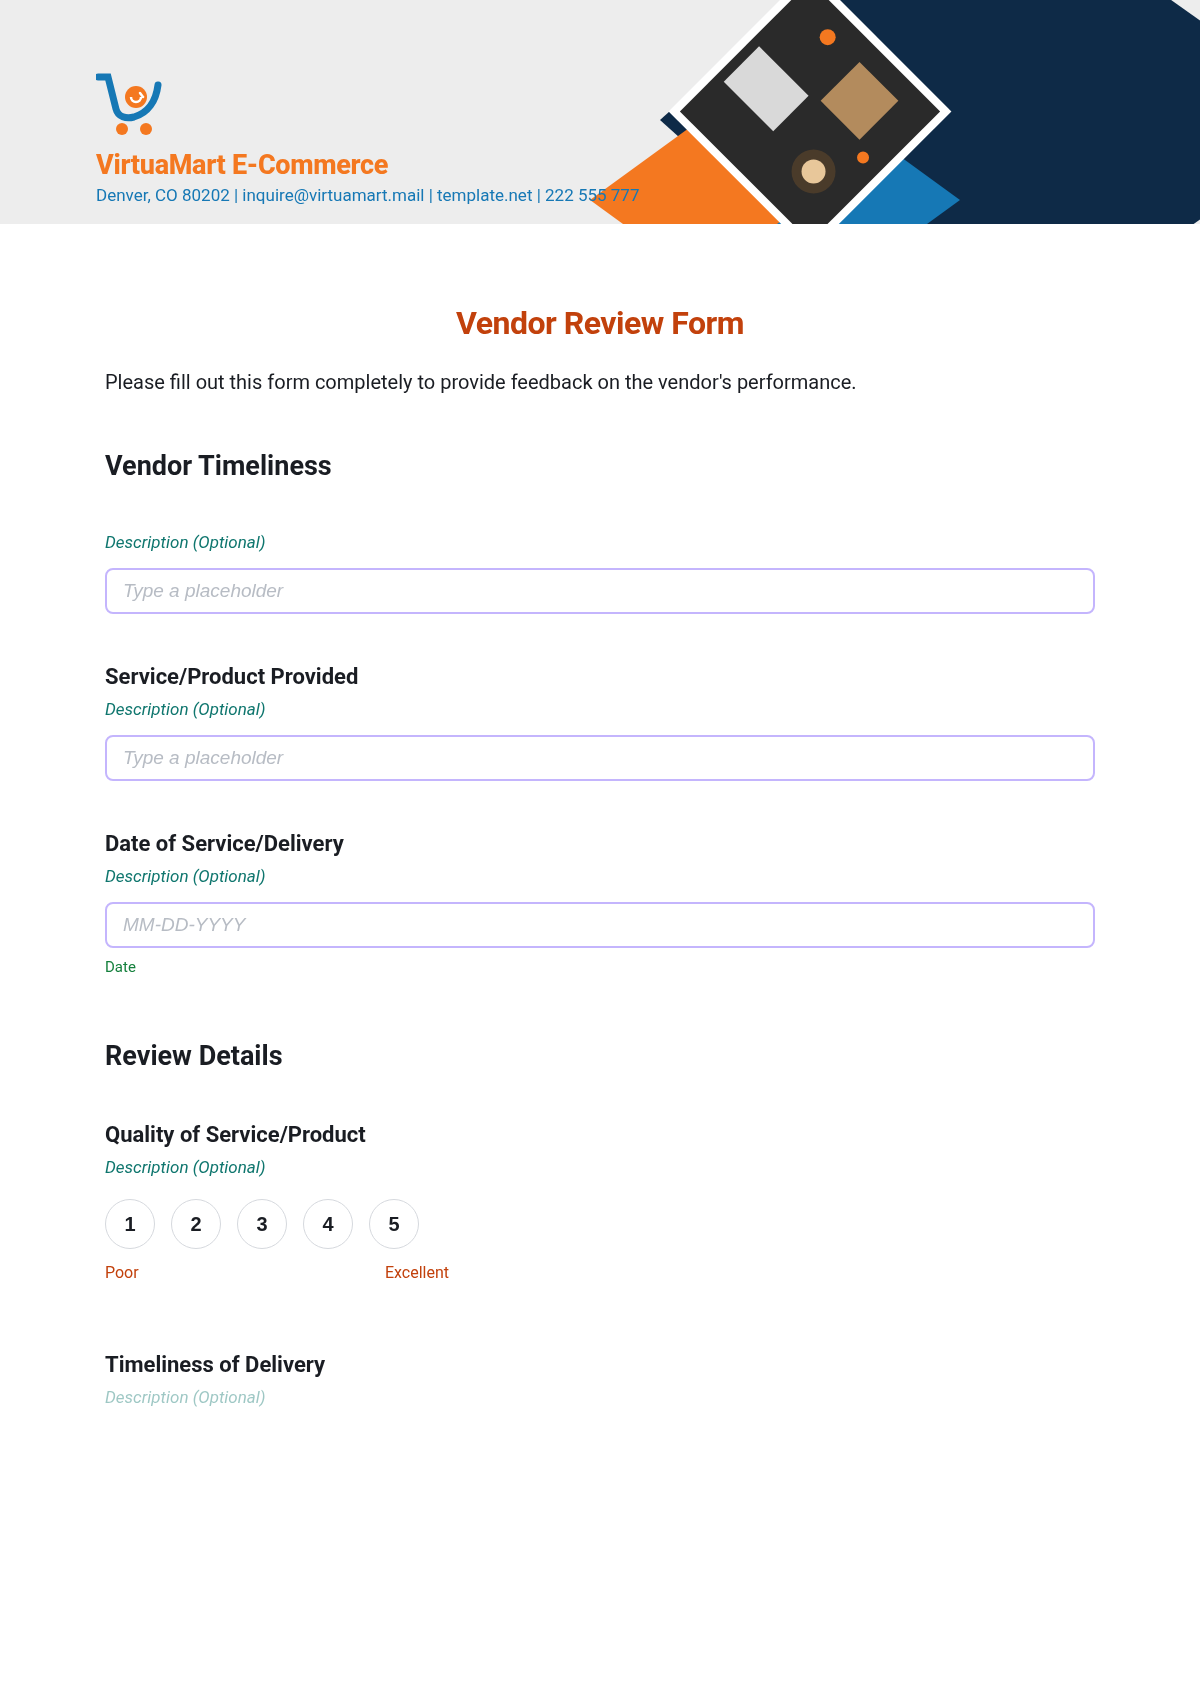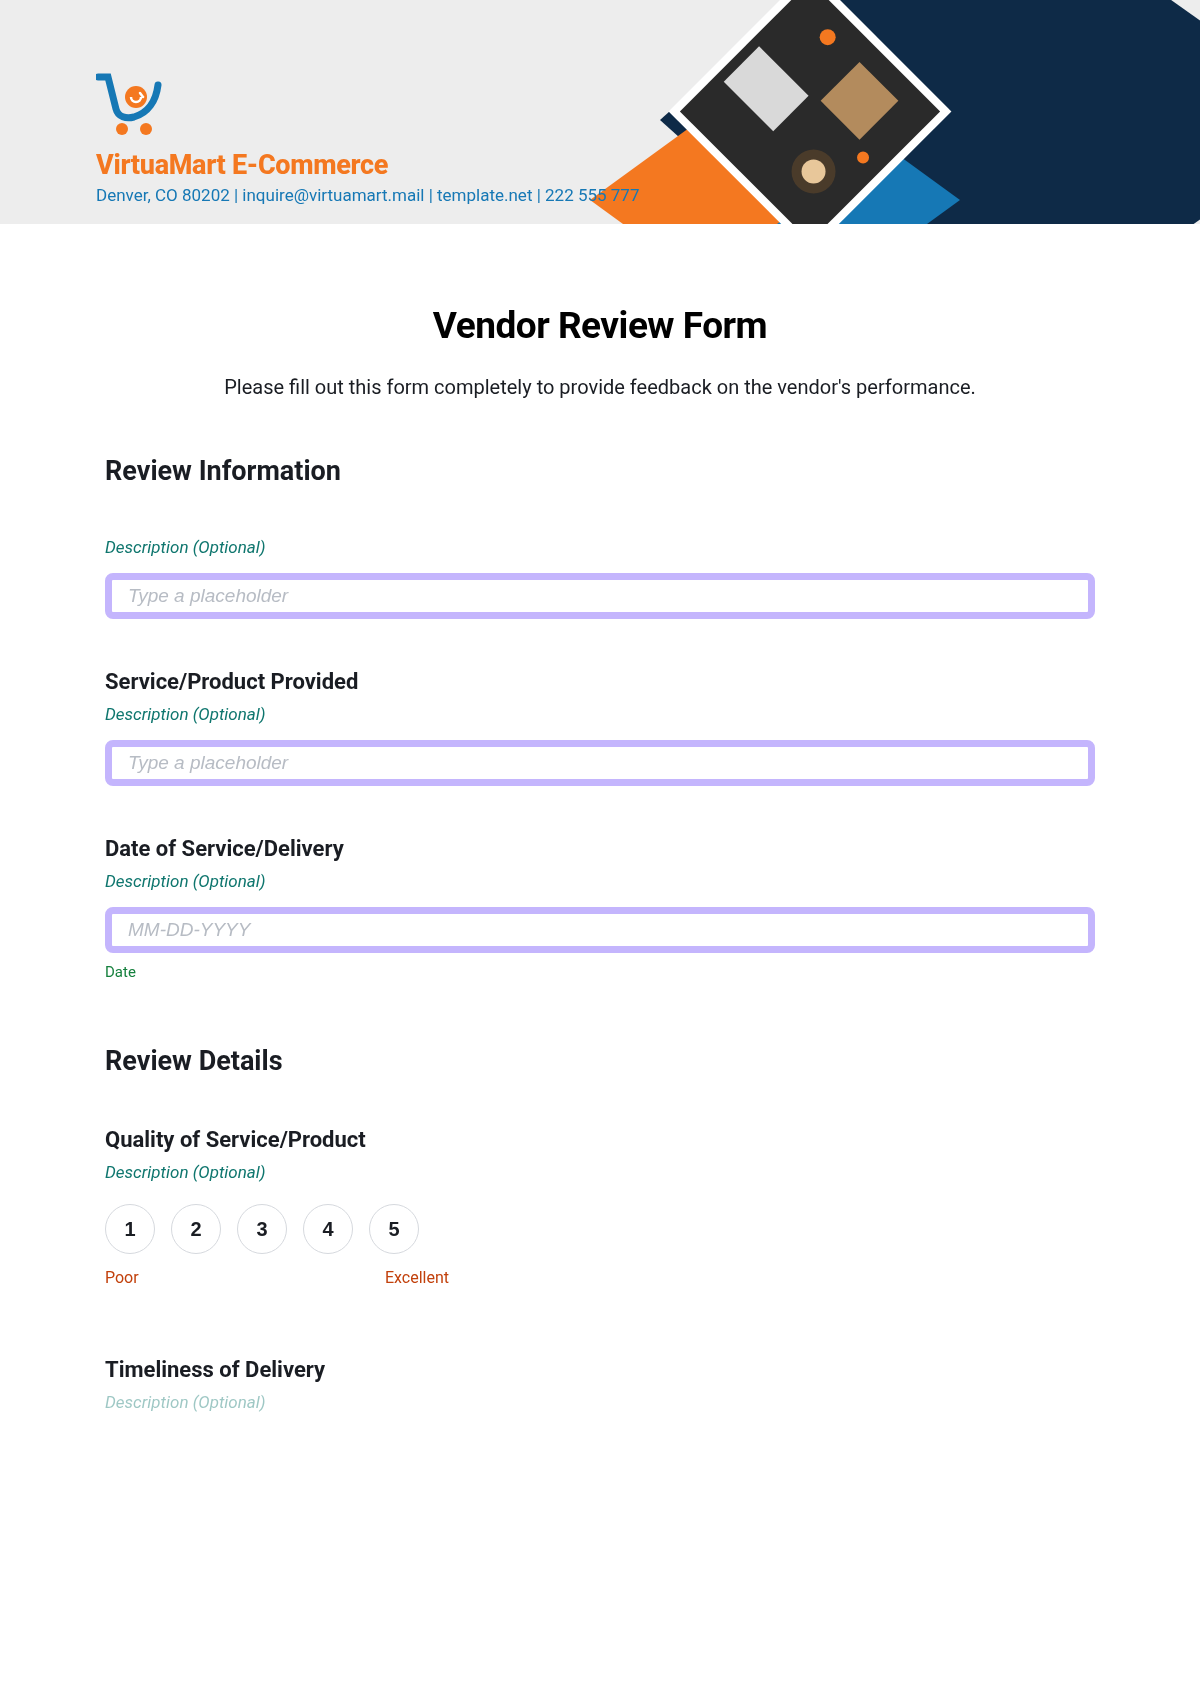--- a/index.html
+++ b/index.html
@@ -42,27 +42,27 @@
     top: 0;
     width: 620px;
     height: 224px;
   }
   .main {
     padding: 80px 105px 40px 105px;
     background: #fff;
   }
   .form-title {
     text-align: center;
-    font-size: 37px;
+    font-size: 32px;
     font-weight: 700;
-    color: #000000;
+    color: #c2410c;
     letter-spacing: -0.5px;
   }
   .form-intro {
-    text-align: center;
+    text-align: left;
     font-size: 20px;
     color: #1a1d23;
     margin-top: 28px;
   }
   .section-title {
     font-size: 27px;
     font-weight: 700;
     color: #1a1d23;
     margin-top: 56px;
   }
@@ -76,21 +76,21 @@
   }
   .field-desc {
     font-size: 17px;
     font-style: italic;
     color: #0f766e;
     margin-top: 10px;
   }
   .text-input {
     width: 100%;
     height: 46px;
-    border: 7px solid #c4b5fd;
+    border: 2px solid #c4b5fd;
     border-radius: 8px;
     margin-top: 16px;
     padding: 0 16px;
     font-size: 19px;
     font-style: italic;
     color: #1a1d23;
     background: #fff;
   }
   .text-input::placeholder {
     color: #b7bcc4;
@@ -167,21 +167,21 @@
     </svg>
     <div class="company-name">VirtuaMart E-Commerce</div>
     <div class="company-info">Denver, CO 80202 | inquire@virtuamart.mail | template.net | 222 555 777</div>
   </div>
 </div>
 
 <div class="main">
   <h1 class="form-title">Vendor Review Form</h1>
   <p class="form-intro">Please fill out this form completely to provide feedback on the vendor's performance.</p>
 
-  <h2 class="section-title">Review Information</h2>
+  <h2 class="section-title">Vendor Timeliness</h2>
 
   <div class="field">
     <div class="field-desc">Description (Optional)</div>
     <input class="text-input" type="text" placeholder="Type a placeholder" style="">
   </div>
 
   <div class="field">
     <div class="field-label">Service/Product Provided</div>
     <div class="field-desc">Description (Optional)</div>
     <input class="text-input" type="text" placeholder="Type a placeholder" style="">

